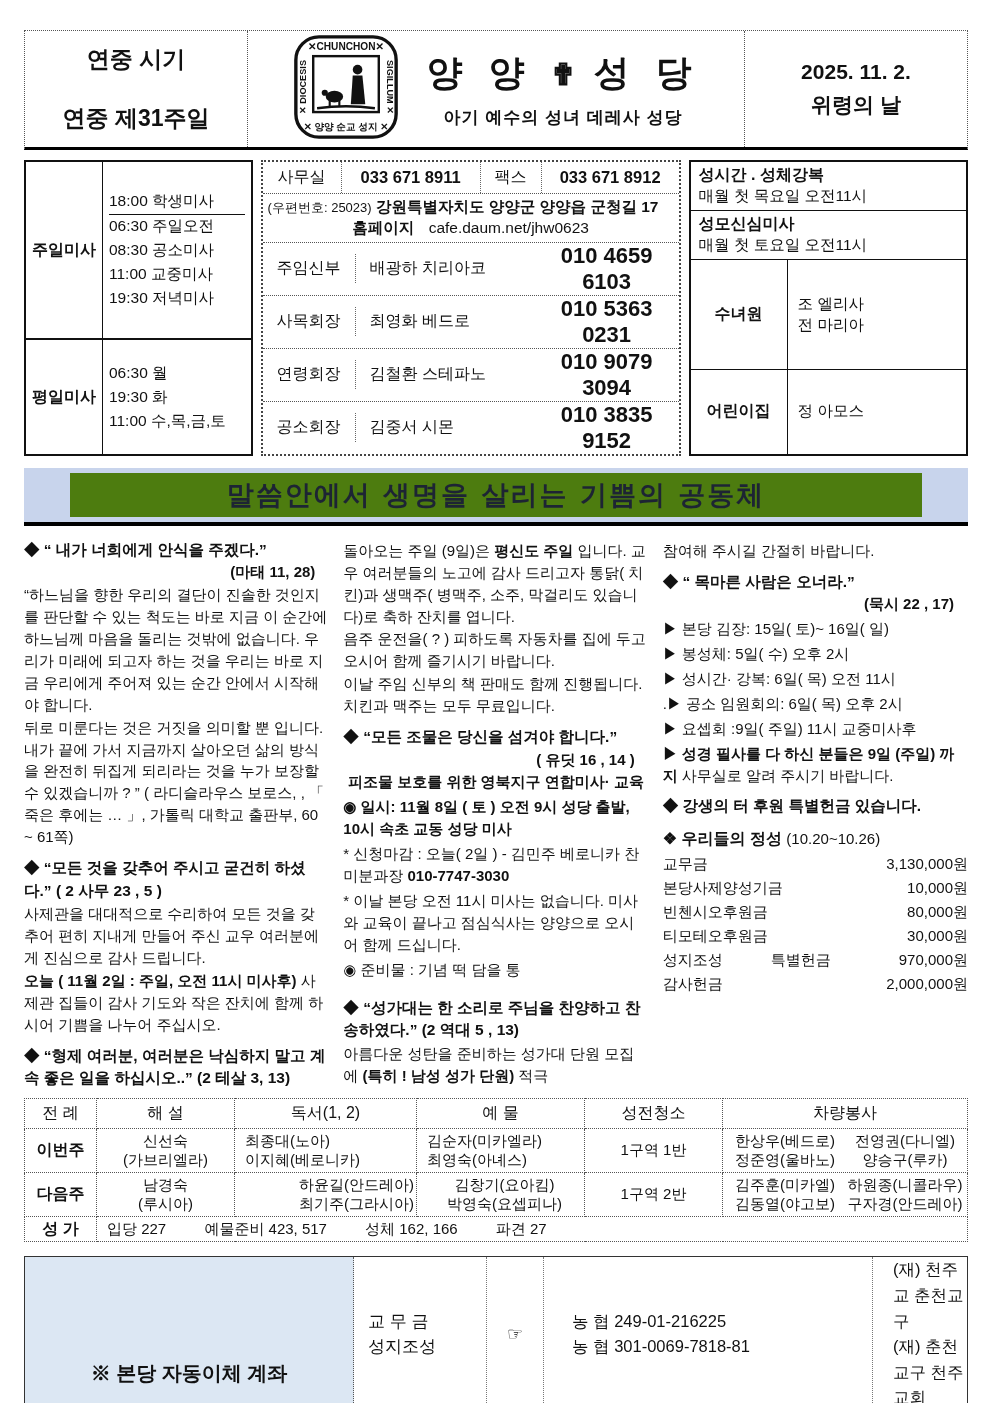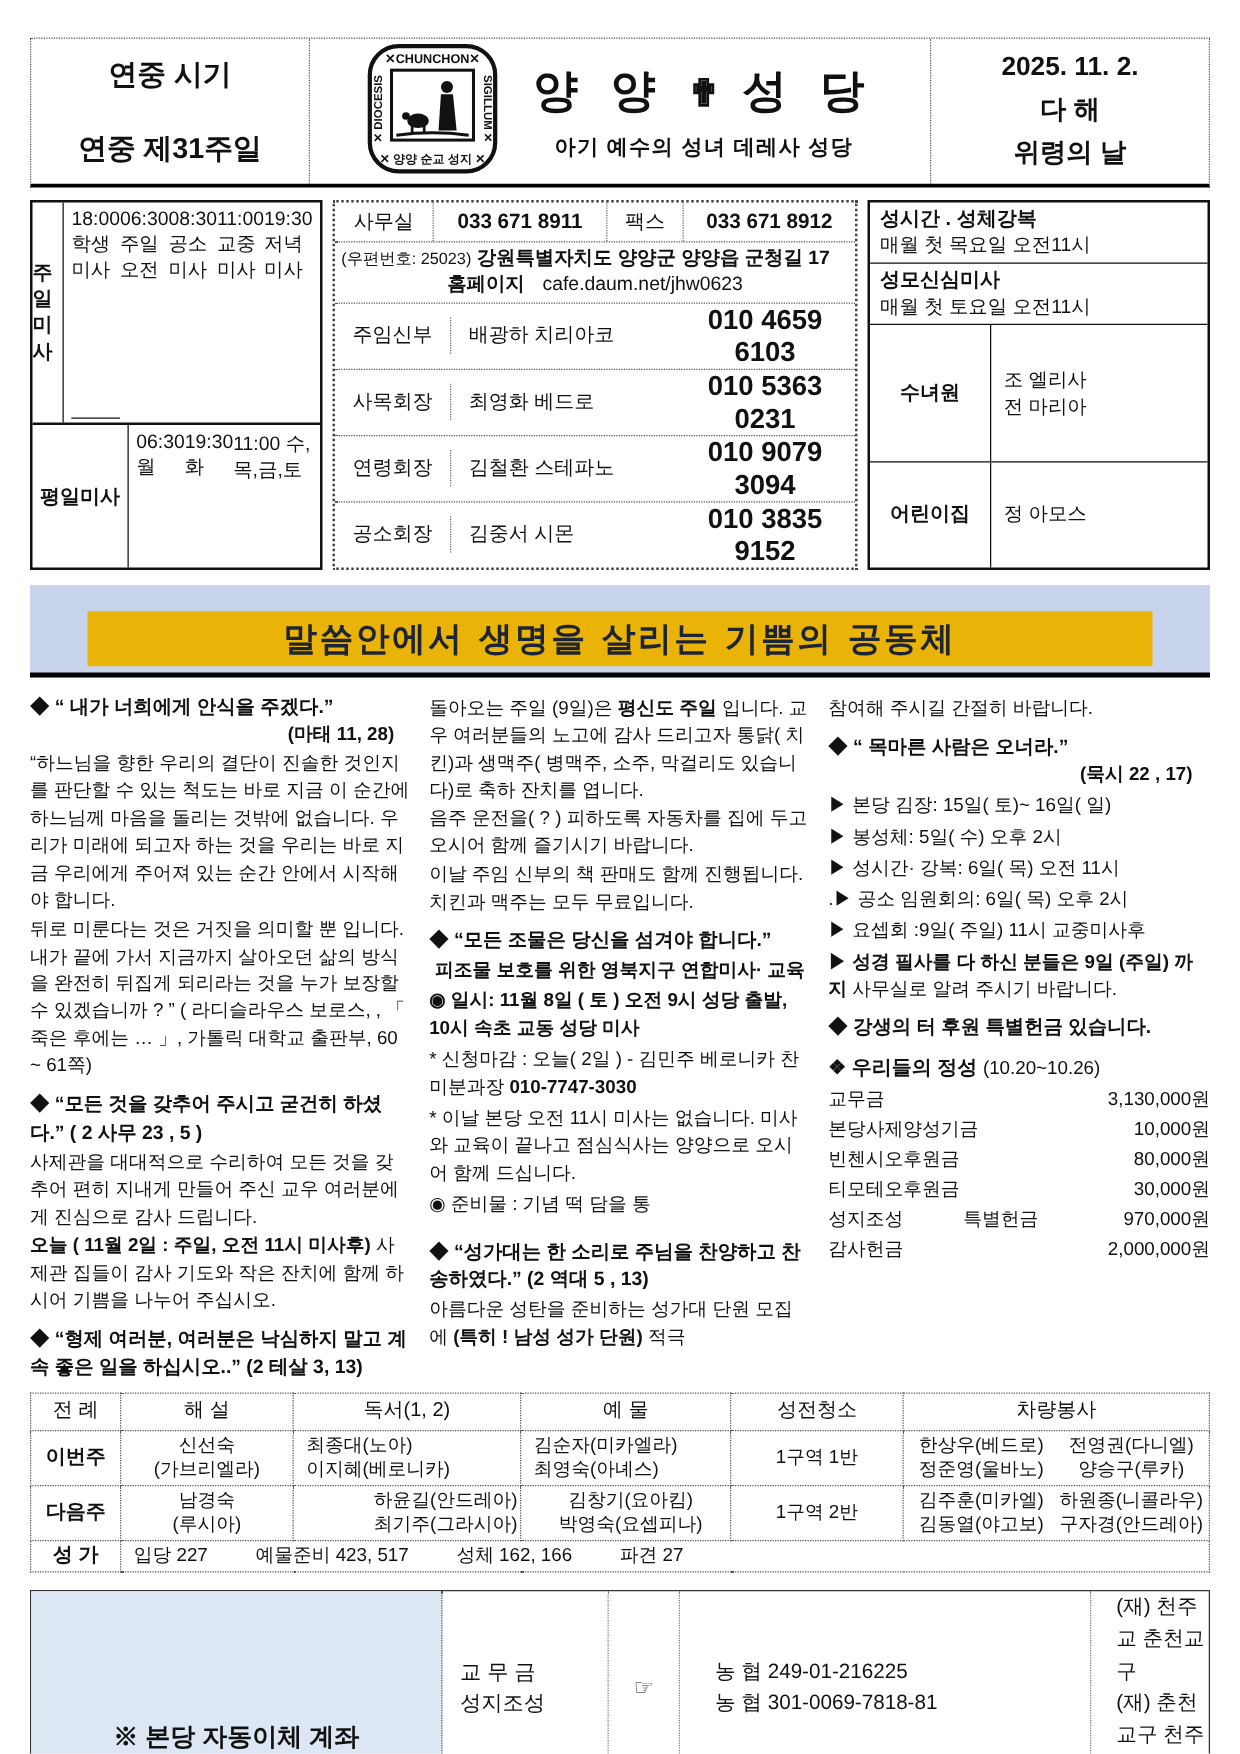--- a/index.html
+++ b/index.html
@@ -15,21 +15,21 @@
   .main-title .cross{font-size:30px;letter-spacing:0;}
   .sub-title{font-size:17px;font-weight:bold;margin-top:8px;letter-spacing:1px;}
   .hdr-right{width:222px;border-left:1px dotted #555;display:flex;flex-direction:column;
              justify-content:center;gap:7px;text-align:center;font-weight:bold;font-size:21px;}
   
   .info{display:flex;gap:8px;margin-top:10px;align-items:stretch;}
   .mass{width:230px;border:2px solid #111;display:flex;flex-direction:column;font-size:15.5px;}
   .mass-row{display:flex;flex:1;}
   .mass-row+.mass-row{border-top:2px solid #111;}
   .mass-label{width:76px;border-right:1.5px solid #111;display:flex;align-items:center;justify-content:center;font-weight:bold;font-size:16px;}
-  .mass-times{flex:1;padding:3px 6px;display:flex;flex-direction:row;justify-content:center;}
+  .mass-times{flex:1;padding:3px 6px;display:flex;flex-direction:column;justify-content:center;}
   .mass-first{border-bottom:1.5px solid #111;padding:4px 0 5px 0;}
   .mass-times div{padding:1.5px 0;}
   .office{width:416px;border:2px dotted #444;display:flex;flex-direction:column;font-size:15.5px;}
   .ofc-r1{display:flex;border-bottom:1px dotted #555;align-items:center;}
   .ofc-r1 .c{padding:5px 4px;text-align:center;}
   .ofc-lab{width:70px;font-size:16px;border-right:1px dotted #666;}
   .ofc-num{width:130px;font-weight:bold;font-size:16.5px;}
   .ofc-fax{width:52px;border-left:1px dotted #666;border-right:1px dotted #666;font-size:16px;}
   .ofc-addr{border-bottom:1px dotted #555;padding:3px 5px;line-height:1.35;}
   .ofc-addr .l1 .post{font-size:13px;}
@@ -43,21 +43,21 @@
   .st-phone{width:132px;font-weight:bold;font-size:22px;padding-right:6px;text-align:center;}
   .svc{width:282px;border:2px solid #111;display:flex;flex-direction:column;font-size:15.5px;}
   .svc-block{padding:3px 8px;border-bottom:1.5px solid #111;}
   .svc-block .t{font-weight:bold;font-size:16px;}
   .svc-row{display:flex;flex:1;align-items:stretch;}
   .svc-row+.svc-row{border-top:1.5px solid #111;}
   .svc-lab{width:96px;display:flex;align-items:center;justify-content:center;font-weight:bold;font-size:16px;border-right:1.5px solid #111;}
   .svc-val{flex:1;padding:2px 10px;display:flex;flex-direction:column;justify-content:center;}
   
   .banner{margin-top:12px;background:#c8d4ec;border-bottom:4px solid #000;padding:5px 46px;}
-  .banner-inner{background:#eab308;text-align:center;padding:4px 0;margin-top:16px;}
+  .banner-inner{background:#4d7c0f;text-align:center;padding:4px 0;}
   .banner-inner span{font-family:"DejaVu Serif",serif;font-weight:900;font-size:27px;color:#1d2434;letter-spacing:2px;}
   
   .cols{display:flex;gap:14px;margin-top:13px;font-size:15px;line-height:1.46;}
   .col{flex:1;min-width:0;}
   .sec{margin-top:9px;}
   .sec:first-child{margin-top:0;}
   .shead{font-weight:bold;font-size:15.5px;}
   .sref{text-align:right;font-weight:bold;padding-right:14px;}
   .p{margin:1px 0;}
   .b{font-weight:bold;}
@@ -121,21 +121,20 @@
         <div class="main-title">
           <span>양  양</span>
           <span class="cross">✟</span>
           <span>성  당</span>
         </div>
         <div class="sub-title">아기 예수의 성녀 데레사 성당</div>
       </div>
     </div>
     <div class="hdr-right">
       <div>2025. 11. 2.</div>
-      <div>다  해</div>
       <div>위령의 날</div>
     </div>
   </div>
 
   <div class="info">
 
     <div class="mass">
       <div class="mass-row" style="flex:1.55;">
         <div class="mass-label">주일미사</div>
         <div class="mass-times">
@@ -246,20 +245,21 @@
     </div>
 
     <div class="col">
       <div class="sec">
         <div class="p"><span>돌아오는 주일 (9일)은 </span><span class="b">평신도 주일</span><span> 입니다. 교우 여러분들의 노고에 감사 드리고자 통닭( 치킨)과 생맥주( 병맥주, 소주, 막걸리도 있습니다)로 축하 잔치를 엽니다.</span></div>
         <div class="p">음주 운전을( ? ) 피하도록 자동차를 집에 두고 오시어 함께 즐기시기 바랍니다.</div>
         <div class="p">이날 주임 신부의 책 판매도 함께 진행됩니다. 치킨과 맥주는 모두 무료입니다.</div>
       </div>
       <div class="sec">
         <div class="shead"><span>◆</span> <span>“모든 조물은 당신을 섬겨야 합니다.”</span></div>
+        <div class="sref">( 유딧 16 , 14 )</div>
         <div class="p b" style="text-align:center;">피조물 보호를 위한 영북지구 연합미사· 교육</div>
         <div class="li b">◉ 일시: 11월 8일 ( 토 ) 오전 9시 성당 출발, 10시 속초 교동 성당 미사</div>
         <div class="li"><span>* 신청마감 : 오늘( 2일 ) - 김민주 베로니카 찬미분과장  </span><span class="b">010-7747-3030</span></div>
         <div class="li">* 이날 본당 오전 11시 미사는 없습니다. 미사와 교육이 끝나고 점심식사는 양양으로 오시어 함께 드십니다.</div>
         <div class="li">◉ 준비물 : 기념 떡 담을 통</div>
       </div>
       <div class="sec" style="margin-top:16px;">
         <div class="shead"><span>◆</span> <span>“성가대는 한 소리로 주님을 찬양하고 찬송하였다.” (2 역대 5 , 13)</span></div>
         <div class="p"><span>아름다운 성탄을 준비하는 성가대 단원 모집에 </span><span class="b">(특히 ! 남성 성가 단원)</span><span> 적극</span></div>
       </div>

